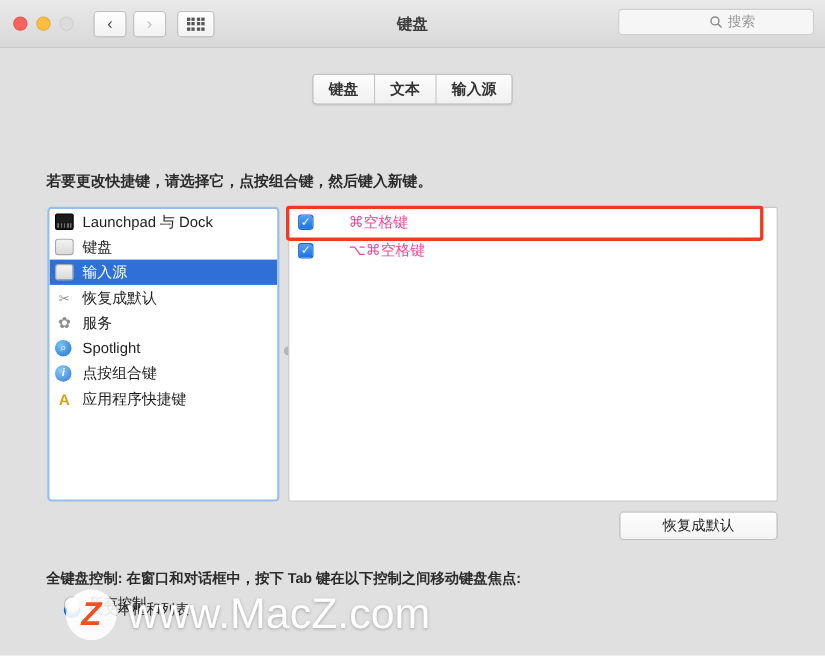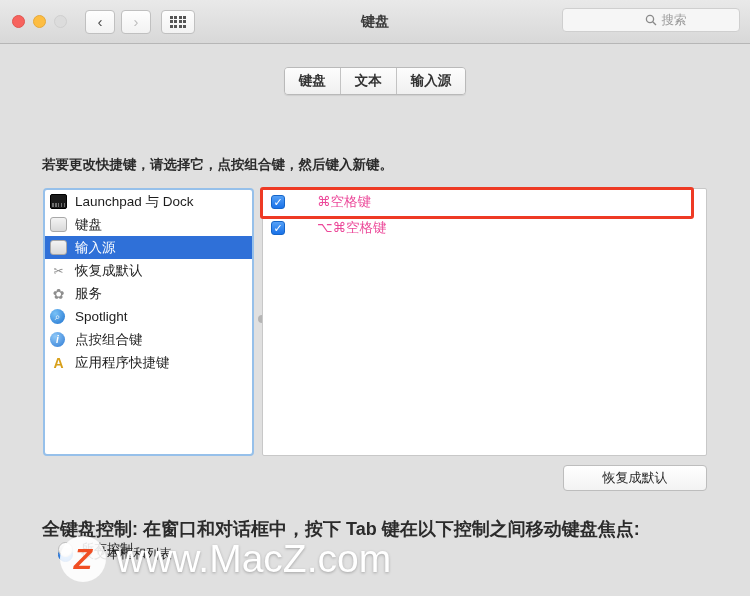--- a/index.html
+++ b/index.html
@@ -270,21 +270,21 @@
     font-size: 13px;
     color: #262626;
     display: flex;
     align-items: center;
     justify-content: center;
   }
 
   .fkbline {
     position: absolute;
     left: 42px; top: 473px;
-    font-size: 18px;
+    font-size: 13px;
     font-weight: bold;
     color: #2b2b2b;
   }
   .radio-row {
     position: absolute;
     left: 58px;
     display: flex;
     align-items: center;
     gap: 8px;
     font-size: 13px;

